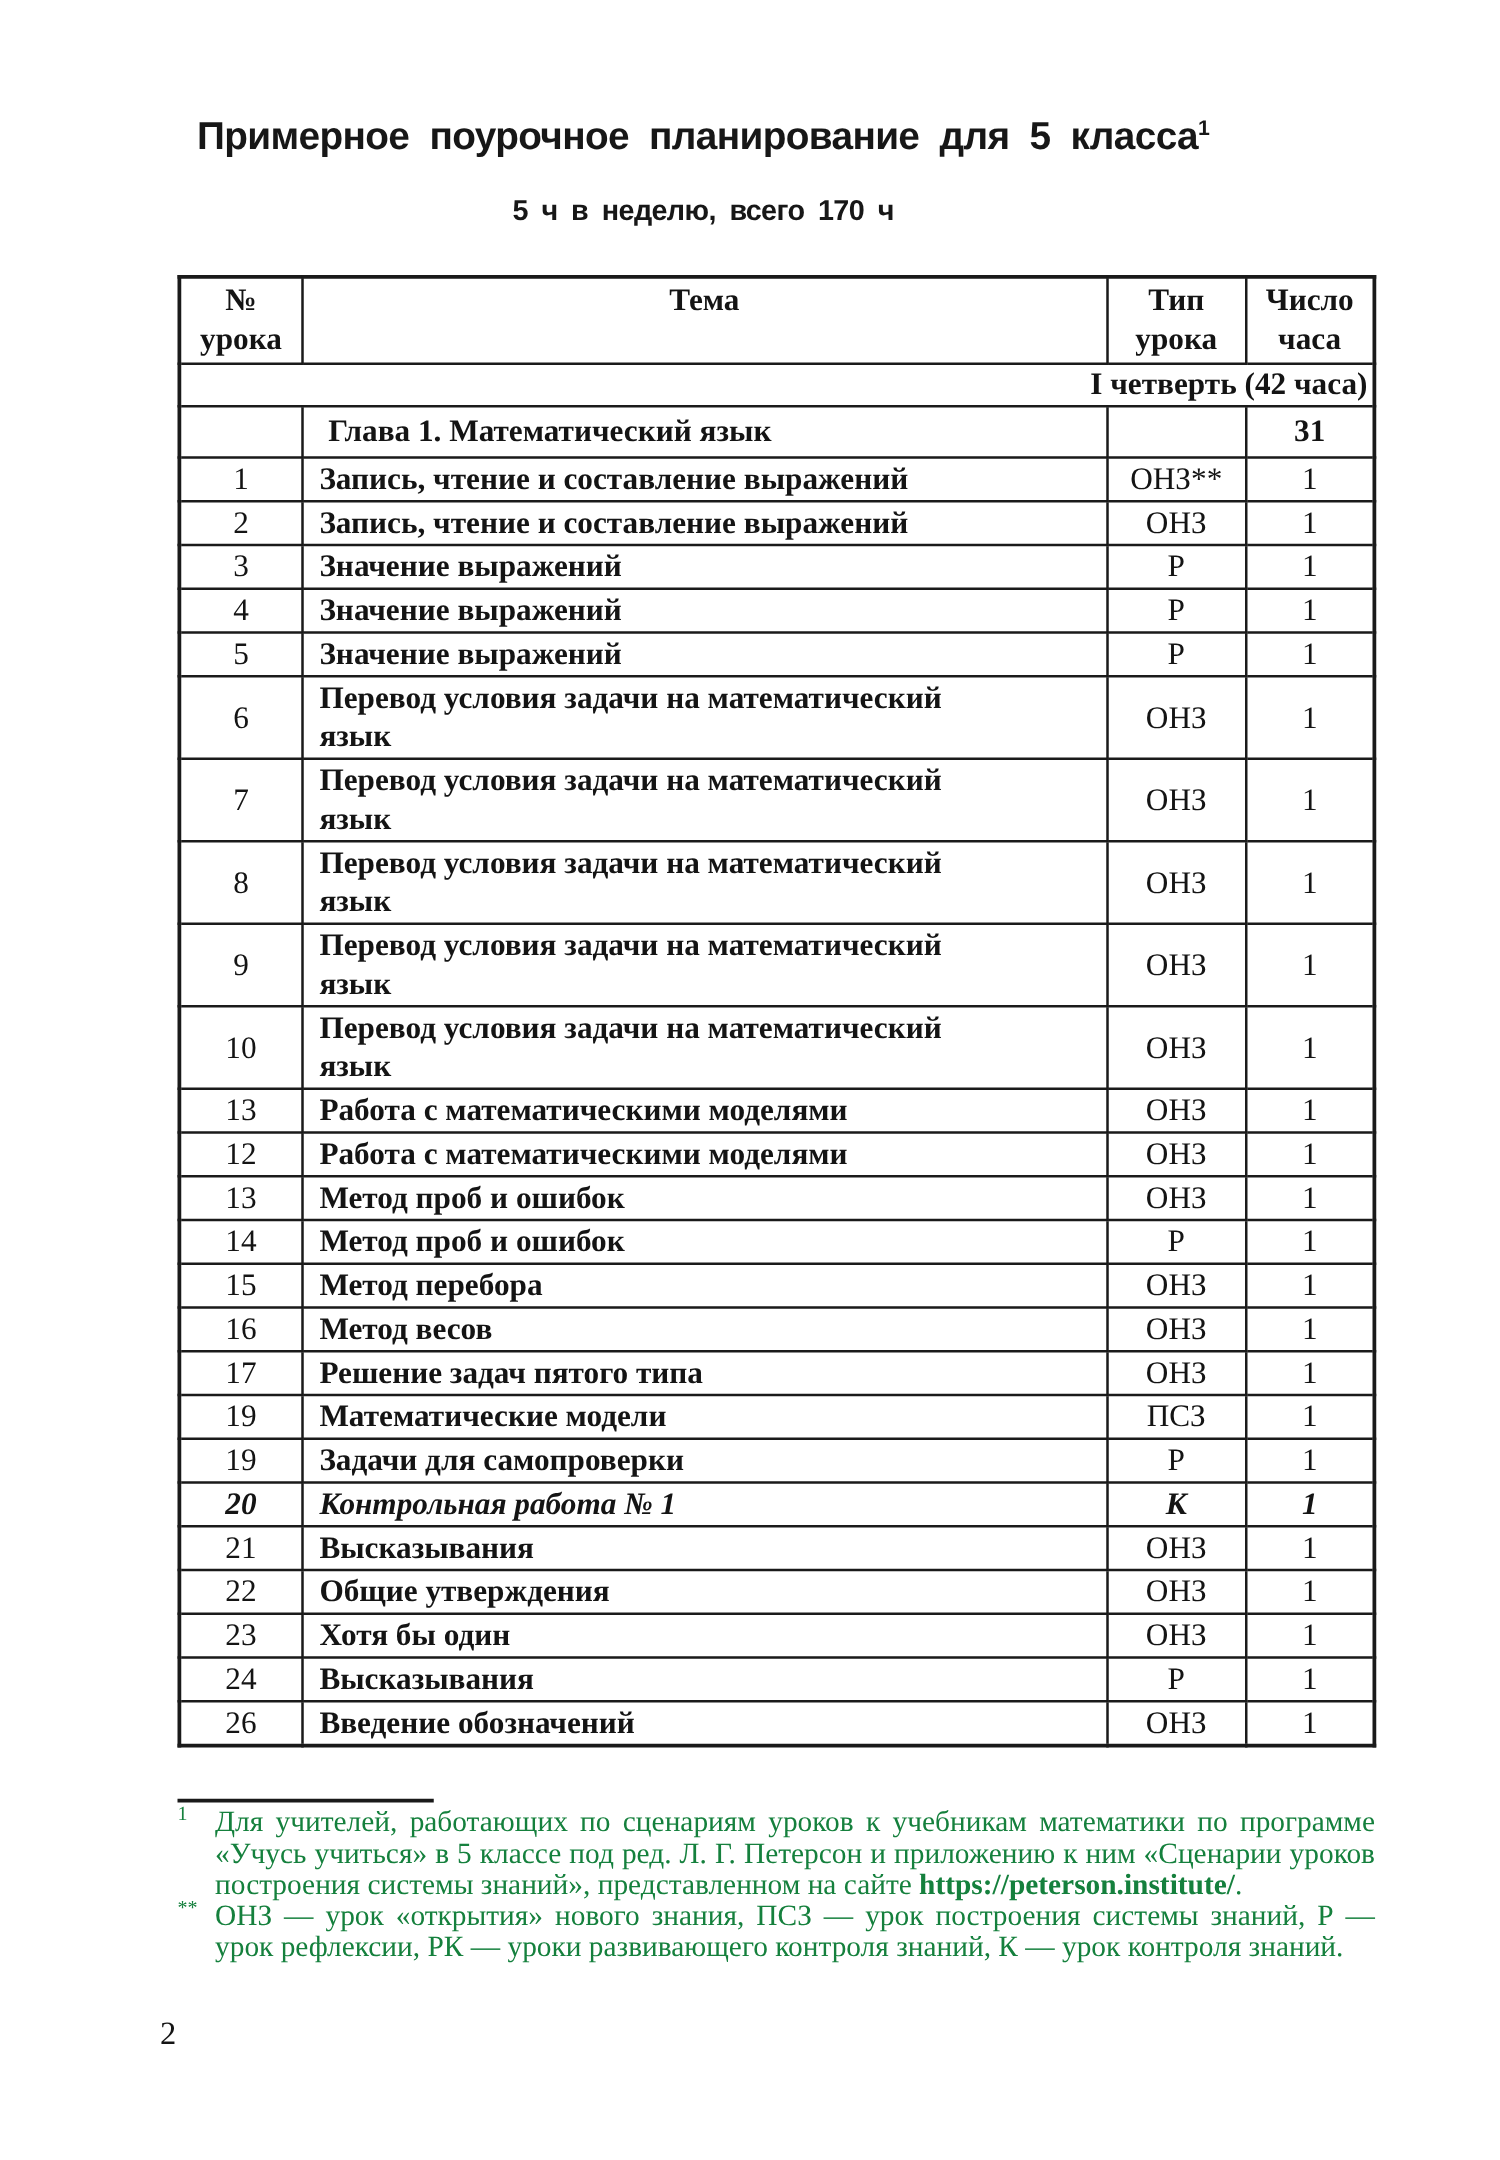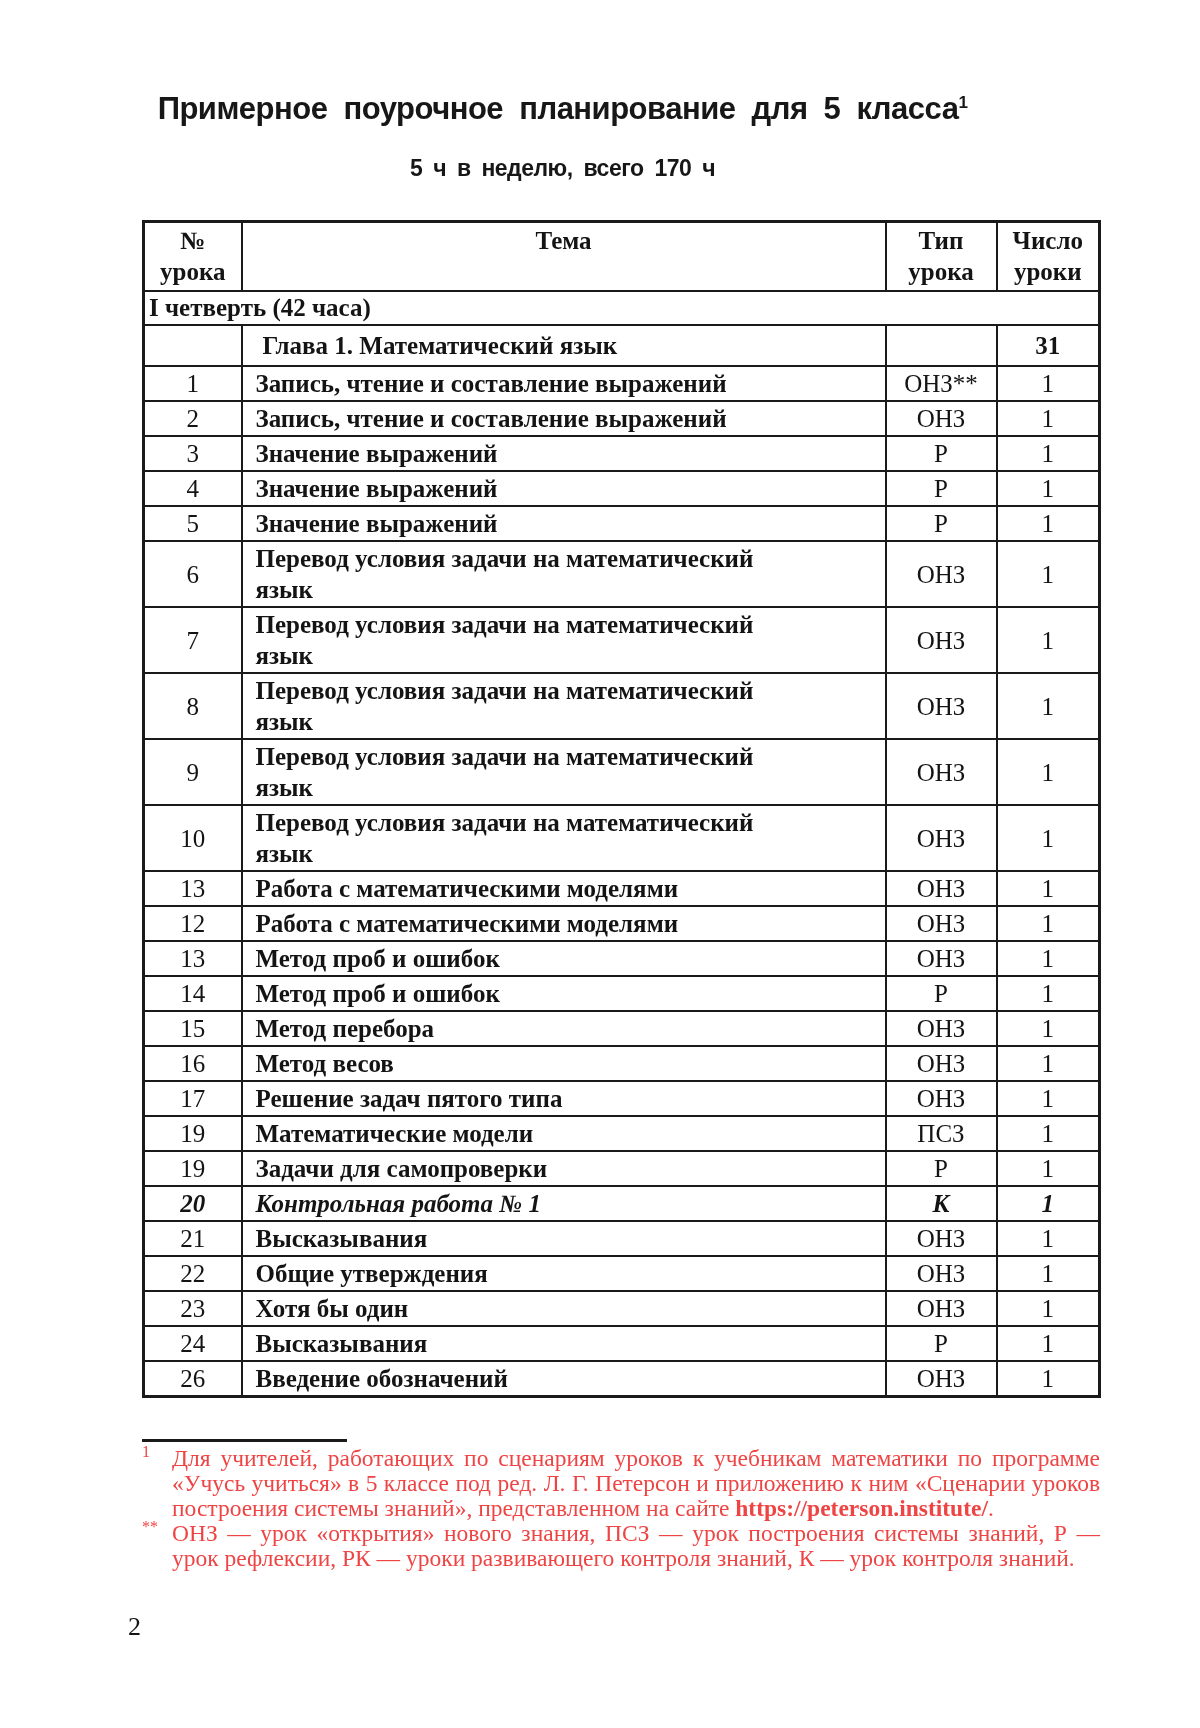--- a/index.html
+++ b/index.html
@@ -47,33 +47,33 @@
     text-align:center;
     vertical-align:top;
     line-height:31px;
     height:64px;
     padding-top:2px;
   }
   .plan tbody td{line-height:31px;height:31px;}
   td.col-num,td.col-type,td.col-hours{text-align:center;}
   td.col-topic{text-align:left;padding-left:13px;white-space:pre-line;font-weight:bold;}
   tr.quarter-row td{
-    font-weight:bold;text-align:left;height:30px;line-height:30px;
+    font-weight:bold;text-align:right;height:30px;line-height:30px;
   }
   tr.chapter-row td{font-weight:bold;height:37px;}
   tr.chapter-row td.col-topic{padding-left:20px;}
   tr.em td{font-weight:bold;font-style:italic;}
   tr.lesson-row{height:35px;}
 
   
   .footnotes{
     position:absolute;top:1428px;left:142px;width:958px;
     font-size:23.5px;line-height:25px;
     text-align:justify;
-    color:#ef4444;
+    color:#15803d;
   }
   .fn-rule{width:205px;height:0;border-top:3px solid #1a1a1a;margin:11px 0 4px 0;}
   .fn{padding-left:30px;text-indent:-30px;}
   .fn .fn-marker{
     display:inline-block;width:30px;text-indent:0;
     font-size:16px;vertical-align:super;line-height:0;
   }
   .fn b{font-weight:bold;}
 
   .page-number{
@@ -96,21 +96,21 @@
       <col class="c-num">
         <col class="c-topic">
         <col class="c-type">
         <col class="c-hours">
     </colgroup>
     <thead>
       <tr>
         <th><span>№</span><br><span>урока</span></th>
         <th><span>Тема</span><br><span></span></th>
         <th><span>Тип</span><br><span>урока</span></th>
-        <th><span>Число</span><br><span>уроки</span></th>
+        <th><span>Число</span><br><span>часа</span></th>
       </tr>
     </thead>
     <tbody>
       <tr class="quarter-row">
         <td colspan="4">I четверть (42 часа)</td>
       </tr>
       <tr class="chapter-row">
         <td class="col-num"></td>
         <td class="col-topic">Глава 1. Математический язык</td>
         <td class="col-type"></td>

